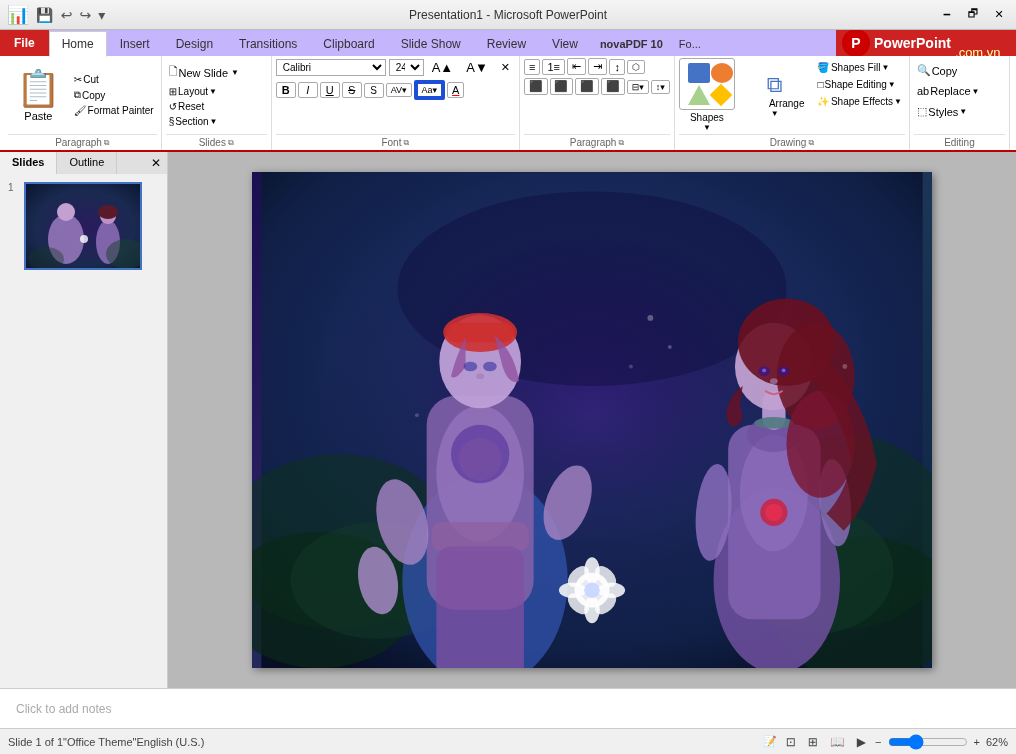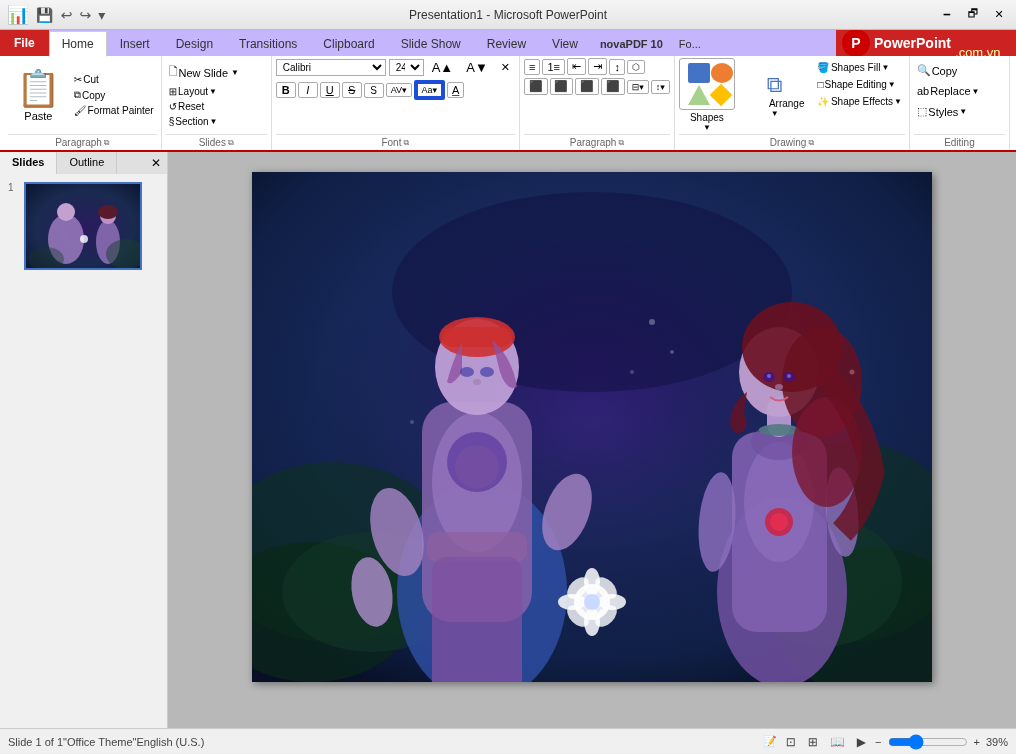--- a/index.html
+++ b/index.html
@@ -637,33 +637,36 @@
             <circle cx="420" cy="180" r="2" fill="white" opacity="0.25"></circle>
             <circle cx="380" cy="200" r="2" fill="white" opacity="0.2"></circle>
             <circle cx="160" cy="250" r="2" fill="white" opacity="0.2"></circle>
             <circle cx="600" cy="200" r="2.5" fill="white" opacity="0.25"></circle>
           </svg>
         </div>
       </div>
     </div>
   </div>
 
+  <div id="notes-row">
+    <span>Click to add notes</span>
+  </div>
 
   <div id="status-row">
     <span>Slide 1 of 1</span>
     <span>"Office Theme"</span>
     <span>English (U.S.)</span>
     <div class="status-right" style="display:flex; align-items:center; gap:6px; margin-left:auto;">
       <span>📝</span>
 
       <span class="view-btn" title="Normal">⊡</span>
       <span class="view-btn" title="Slide Sorter">⊞</span>
       <span class="view-btn" title="Reading View">📖</span>
       <span class="view-btn" title="Slide Show">▶</span>
 
       <span>−</span>
       <input type="range" min="10" max="200" value="71" class="zoom-slider" style="">
       <span>+</span>
-      <span>39%</span>
+      <span>62%</span>
     </div>
   </div>
 
 </div>
 
 </body></html>

